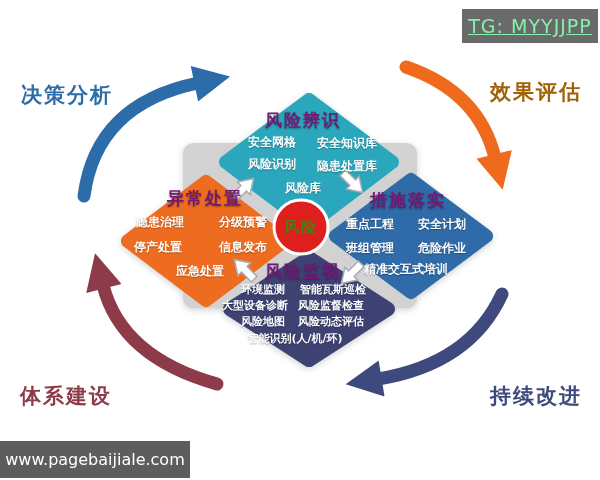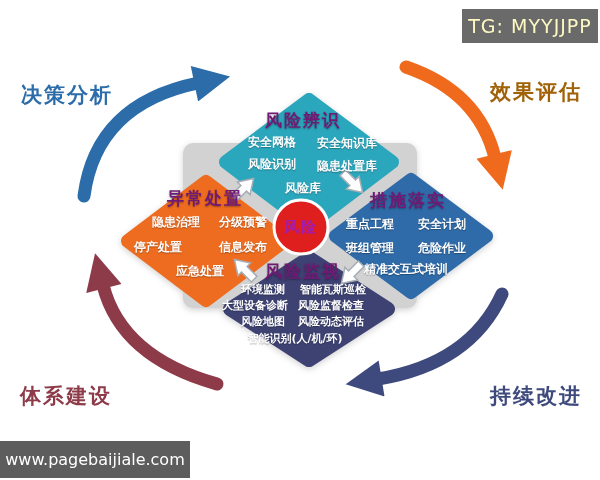--- a/index.html
+++ b/index.html
@@ -7,29 +7,29 @@
   body { font-family:"DejaVu Sans","Liberation Sans",sans-serif; }
   .stage { position:relative; width:600px; height:480px; background:#ffffff; overflow:hidden; }
   .stage > svg { position:absolute; left:0; top:0; }
   .shapes { filter: drop-shadow(0 2px 3px rgba(0,0,0,0.18)); }
   .abs { position:absolute; transform:translate(-50%,-50%); white-space:nowrap; }
   .d-title { color:#701a75; font-weight:bold; font-size:17px; letter-spacing:2px;
              text-shadow:0 1px 2px rgba(0,0,0,0.35); }
   .d-item { color:#ffffff; font-weight:bold; font-size:12px;
             text-shadow:0 1px 1px rgba(0,0,0,0.3); }
   .d-item.small { font-size:11px; }
-  .center-label { color:#a21caf; font-weight:bold; font-size:15px; letter-spacing:2px; }
+  .center-label { color:#4d7c0f; font-weight:bold; font-size:15px; letter-spacing:2px; }
   .corner { font-weight:bold; font-size:21px; letter-spacing:2px; }
   .c-blue   { color:#2b6ca9; }
   .c-orange { color:#a16207; }
   .c-maroon { color:#8d3a49; }
   .c-navy   { color:#3e4a7d; }
   .tg-box { position:absolute; left:462px; top:9px; width:136px; height:34px;
             background:#6a6a6a; display:flex; align-items:center; justify-content:center;
-            color:#fef9c3; font-size:19px; letter-spacing:1px; }
+            color:#86efac; font-size:19px; letter-spacing:1px;text-decoration:underline; }
   .url-bar { position:absolute; left:0; top:441px; width:190px; height:37px;
              background:#5d5d5d; display:flex; align-items:center; justify-content:center;
              color:#ffffff; font-size:16px; }
 </style>
 </head>
 <body>
 
 <div class="stage">
 
   <svg width="600" height="480" viewBox="0 0 600 480">
@@ -82,21 +82,21 @@
   <div class="abs center-label" style="left:301px; top:227px;">风险</div>
 
   <div class="abs d-title" style="left:303px; top:120px;">风险辨识</div>
   <div class="abs d-item" style="left:272px; top:142px;">安全网格</div>
   <div class="abs d-item" style="left:347px; top:143px;">安全知识库</div>
   <div class="abs d-item" style="left:272px; top:164px;">风险识别</div>
   <div class="abs d-item" style="left:347px; top:166px;">隐患处置库</div>
   <div class="abs d-item" style="left:303px; top:188px;">风险库</div>
 
   <div class="abs d-title" style="left:205px; top:198px;">异常处置</div>
-  <div class="abs d-item" style="left:176px; top:222px;">隐患治理</div>
+  <div class="abs d-item" style="left:160px; top:222px;">隐患治理</div>
   <div class="abs d-item" style="left:243px; top:222px;">分级预警</div>
   <div class="abs d-item" style="left:158px; top:247px;">停产处置</div>
   <div class="abs d-item" style="left:243px; top:247px;">信息发布</div>
   <div class="abs d-item" style="left:200px; top:271px;">应急处置</div>
 
   <div class="abs d-title" style="left:408px; top:200px;">措施落实</div>
   <div class="abs d-item" style="left:370px; top:224px;">重点工程</div>
   <div class="abs d-item" style="left:442px; top:224px;">安全计划</div>
   <div class="abs d-item" style="left:370px; top:248px;">班组管理</div>
   <div class="abs d-item" style="left:442px; top:248px;">危险作业</div>

